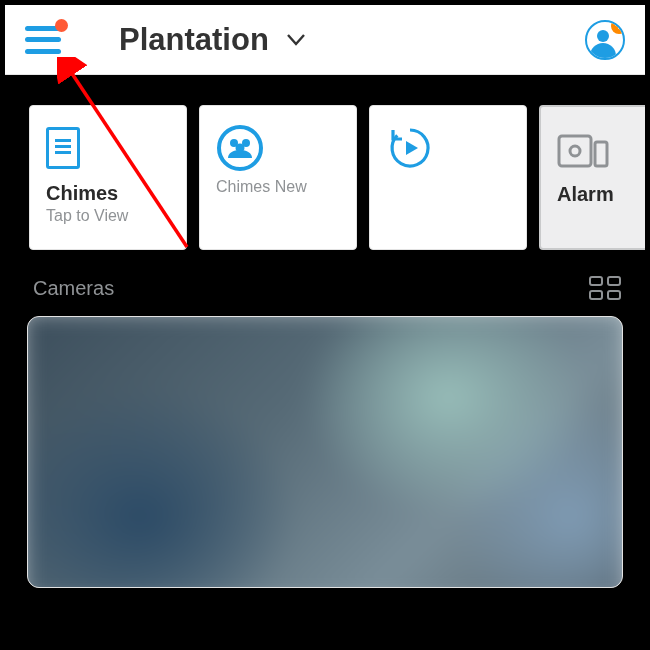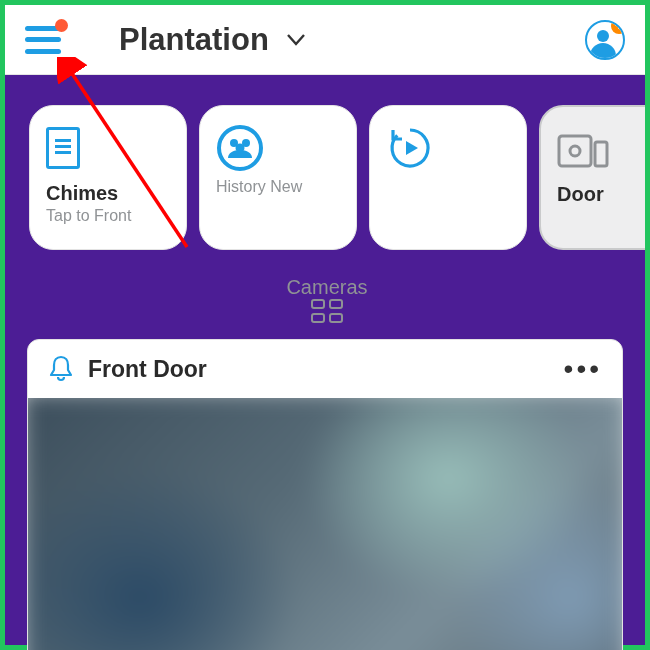--- a/index.html
+++ b/index.html
@@ -1,39 +1,39 @@
 <!DOCTYPE html>
 <html><head>
   <meta charset="utf-8">
   <style>
     * { margin: 0; padding: 0; box-sizing: border-box; }
     body { font-family: -apple-system, BlinkMacSystemFont, "Segoe UI", Helvetica, Arial, sans-serif; width: 650px; height: 650px; overflow: hidden; }
-    .frame { width: 650px; height: 650px; border: 5px solid #22c55e; background: #4c1d95; position: relative; }
+    .frame { width: 650px; height: 650px; border: 5px solid #000000; background: #000000; position: relative; }
     .header { background: #fff; height: 70px; display: flex; align-items: center; padding: 0 20px; border-bottom: 1px solid #e5e5e5; }
     .hamburger { width: 36px; height: 28px; display: flex; flex-direction: column; justify-content: space-between; position: relative; cursor: pointer; }
     .hamburger span { display: block; height: 5px; background: #1e9de3; border-radius: 3px; width: 100%; }
     .notif-dot { position: absolute; top: -7px; right: -7px; width: 13px; height: 13px; background: #ff5a36; border-radius: 50%; }
     .title-wrap { display: flex; align-items: center; margin-left: 58px; cursor: pointer; }
     .title { font-size: 31px; font-weight: 600; color: #333; }
     .caret { margin-left: 18px; }
     .spacer { flex: 1; }
     .avatar { width: 40px; height: 40px; border: 2px solid #1e9de3; border-radius: 50%; position: relative; display: flex; align-items: flex-end; justify-content: center; overflow: hidden; cursor: pointer; }
     .avatar-people { position: relative; width: 30px; height: 22px; }
     .avatar-people::before { content: ""; position: absolute; left: 7px; top: -6px; width: 12px; height: 12px; background: #1e9de3; border-radius: 50%; }
     .avatar-people::after { content: ""; position: absolute; left: 0; bottom: 0; width: 26px; height: 15px; background: #1e9de3; border-radius: 13px 13px 0 0; }
     .avatar-plus { position: absolute; top: -4px; right: -4px; width: 16px; height: 16px; background: #ff8a00; border-radius: 50%; color: #fff; font-size: 14px; line-height: 15px; text-align: center; font-weight: 700; }
 
     .cards { display: flex; gap: 12px; padding: 30px 0 24px 24px; overflow: hidden; }
-    .card { background: #fff; border: 1px solid #e3e3e3; border-radius: 24px; width: 158px; height: 145px; flex-shrink: 0; padding: 14px 16px; display: flex; flex-direction: column; cursor: pointer; }
+    .card { background: #fff; border: 1px solid #e3e3e3; border-radius: 4px; width: 158px; height: 145px; flex-shrink: 0; padding: 14px 16px; display: flex; flex-direction: column; cursor: pointer; }
     .card.disabled { background: #eeeeef; border: 2px solid #c9cacb; width: 130px; }
     .card-icon { height: 56px; display: flex; align-items: center; }
     .card-title { font-size: 20px; font-weight: 600; color: #2a2a2a; margin-top: 6px; }
     .card-sub { font-size: 16px; color: #8f9295; margin-top: 2px; }
 
-    .section-row { display: flex; align-items: center; justify-content: space-between; padding: 2px 24px 16px 28px; flex-direction: column; }
+    .section-row { display: flex; align-items: center; justify-content: space-between; padding: 2px 24px 16px 28px; }
     .section-title { font-size: 20px; color: #8f9295; }
     .grid-icon { display: grid; grid-template-columns: 14px 14px; grid-template-rows: 10px 10px; gap: 4px; cursor: pointer; }
     .grid-icon span { border: 2px solid #8f9295; border-radius: 3px; }
 
     .camera-card { margin: 0 22px; background: #fff; border: 1px solid #e3e3e3; border-radius: 12px; overflow: hidden; }
     .camera-head { display: flex; align-items: center; padding: 14px 20px; gap: 14px; }
     .camera-title { font-size: 23px; font-weight: 600; color: #2a2a2a; }
     .dots { font-size: 28px; letter-spacing: 3px; color: #333; cursor: pointer; line-height: 8px; }
     .camera-preview { height: 280px; background:
       radial-gradient(ellipse 240px 200px at 20% 70%, #2b4a66 0%, transparent 65%),
@@ -76,75 +76,67 @@
       <div class="avatar-plus">+</div>
     </div>
   </div>
 
   <div class="cards">
     <div class="card">
       <div class="card-icon">
         <div class="doc-icon"></div>
       </div>
       <div class="card-title">Chimes</div>
-      <div class="card-sub">Tap to Front</div>
+      <div class="card-sub">Tap to View</div>
     </div>
     <div class="card">
       <div class="card-icon">
         <svg width="48" height="48" viewBox="0 0 48 48">
             <circle cx="24" cy="24" r="21" fill="none" stroke="#1e9de3" stroke-width="4"></circle>
             <circle cx="18" cy="19" r="4" fill="#1e9de3"></circle>
             <circle cx="30" cy="19" r="4" fill="#1e9de3"></circle>
             <circle cx="24" cy="24" r="4.5" fill="#1e9de3"></circle>
             <path d="M12 34c0-5 5-8 12-8s12 3 12 8" fill="#1e9de3"></path>
           </svg>
       </div>
-      <div class="card-sub">History New</div>
+      <div class="card-sub">Chimes New</div>
     </div>
     <div class="card">
       <div class="card-icon">
         <svg width="48" height="48" viewBox="0 0 48 48">
             <path d="M24 6a18 18 0 1 1-12.7 5.3" fill="none" stroke="#1e9de3" stroke-width="3.2"></path>
             <path d="M7 6l0 9l9 0" fill="none" stroke="#1e9de3" stroke-width="3.2"></path>
             <path d="M20 17 L32 24 L20 31 Z" fill="#1e9de3"></path>
           </svg>
       </div>
       <div class="card-sub"></div>
     </div>
     <div class="card disabled">
       <div class="card-icon">
         <svg width="52" height="42" viewBox="0 0 52 42">
             <rect x="2" y="8" width="32" height="30" rx="3" fill="none" stroke="#8f9295" stroke-width="3"></rect>
             <circle cx="18" cy="23" r="5" fill="none" stroke="#8f9295" stroke-width="3"></circle>
             <rect x="38" y="14" width="12" height="24" rx="2" fill="none" stroke="#8f9295" stroke-width="3"></rect>
           </svg>
       </div>
-      <div class="card-title">Door</div>
+      <div class="card-title">Alarm</div>
     </div>
   </div>
 
   <div class="section-row">
     <div class="section-title">Cameras</div>
     <div class="grid-icon">
       <span></span>
         <span></span>
         <span></span>
         <span></span>
     </div>
   </div>
 
   <div class="camera-card">
-    <div class="camera-head">
-      <svg width="26" height="30" viewBox="0 0 26 30">
-          <path d="M13 3c-4.5 0-7 3.5-7 8v5l-3 5h20l-3-5v-5c0-4.5-2.5-8-7-8z M10 23a3 3 0 0 0 6 0" fill="none" stroke="#1e9de3" stroke-width="2.2" stroke-linejoin="round"></path>
-        </svg>
-      <div class="camera-title">Front Door</div>
-      <div class="spacer"></div>
-      <div class="dots">•••</div>
-    </div>
     <div class="camera-preview-wrap">
       <div class="camera-preview"></div>
     </div>
   </div>
 
   <svg class="arrow" width="160" height="210" viewBox="0 0 160 210">
     <defs>
         <marker id="ah" markerWidth="12" markerHeight="12" refX="2" refY="5" orient="auto">
           <path d="M0 0 L12 5 L0 10 Z" fill="#ff0000"></path>
         </marker>

